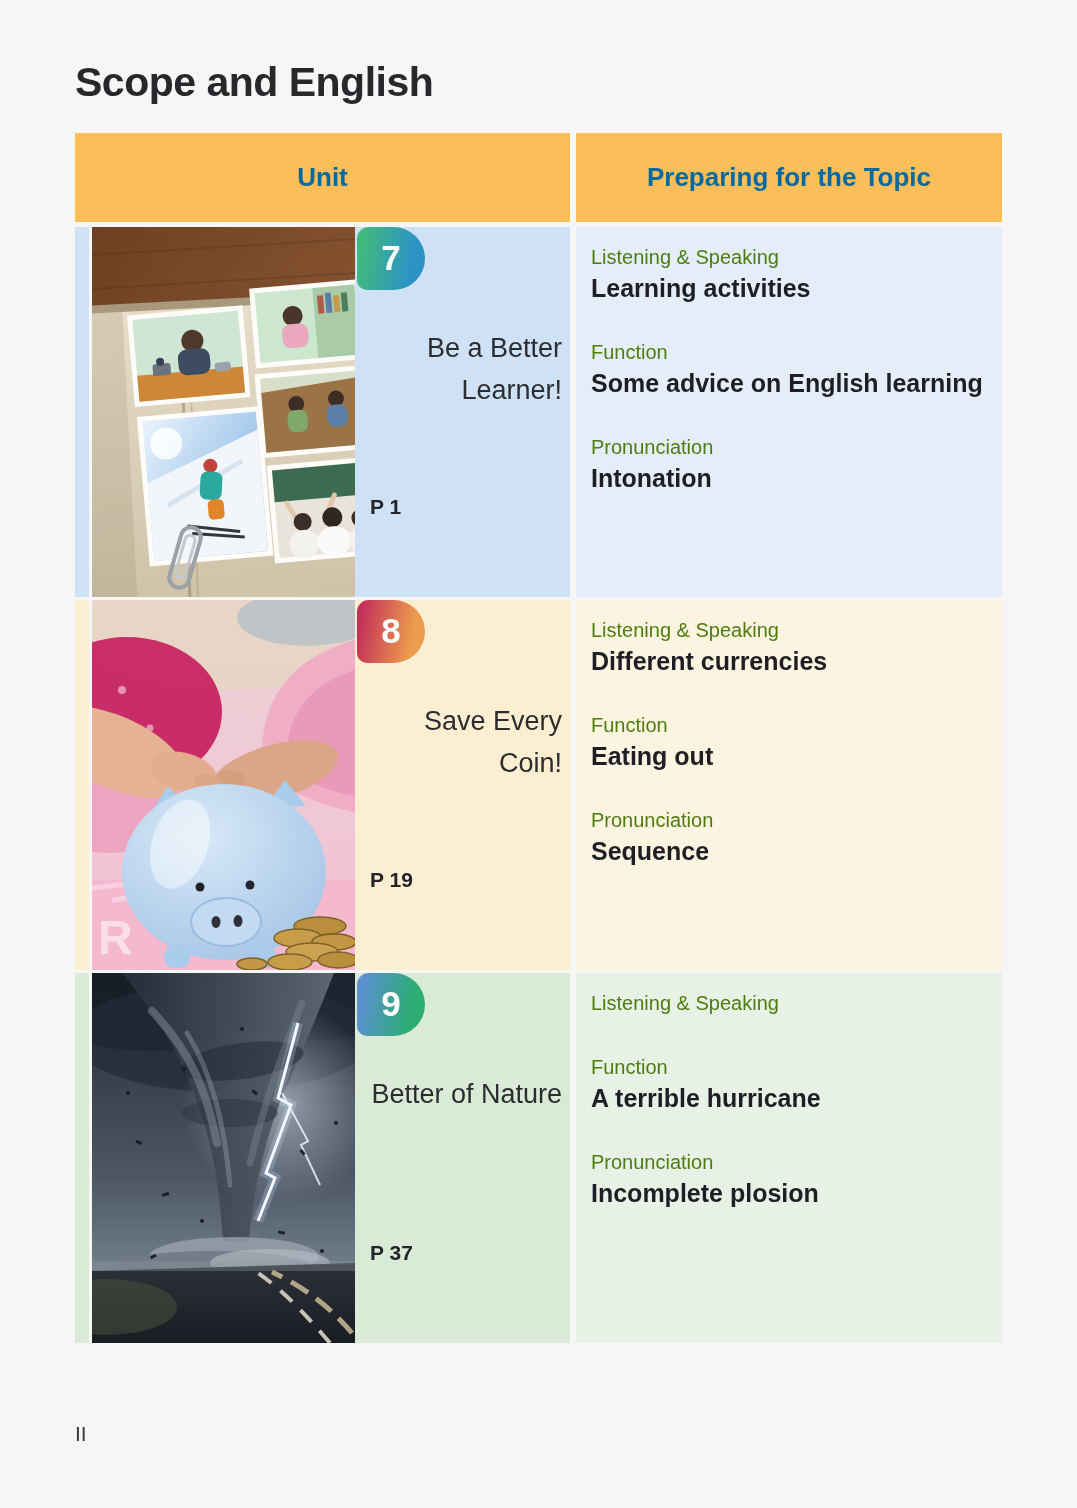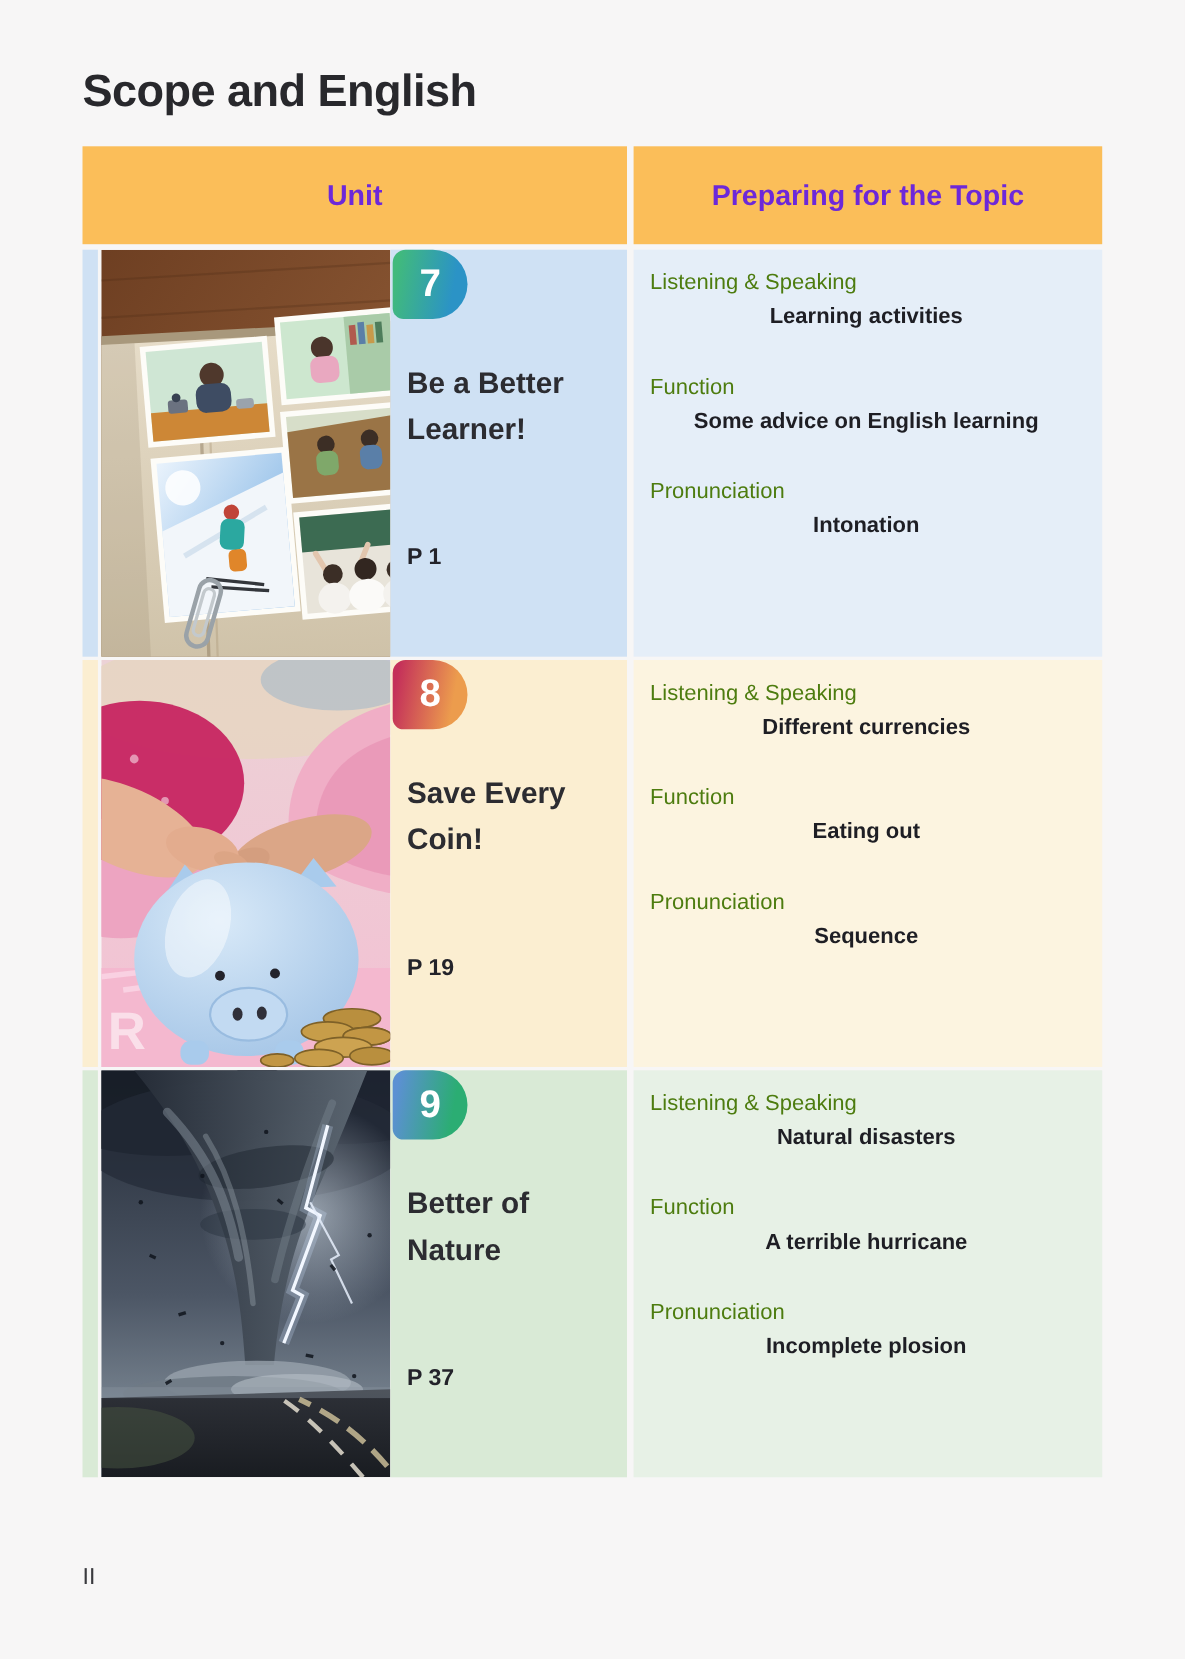--- a/index.html
+++ b/index.html
@@ -22,21 +22,21 @@
   .s-table{width:927px;}
   
   .thead{
     display:grid;
     grid-template-columns:495px 6px 426px;
     height:89px;
     margin-bottom:5px;
   }
   .th{
     background:var(--header-bg,#FBBE59);
-    color:#6d28d9;
+    color:#0369a1;
     font-weight:bold;
     font-size:26px;
     display:flex;align-items:center;justify-content:center;
   }
   
   .row{
     display:grid;
     grid-template-columns:14px 3px 263px 215px 6px 426px;
     height:370px;
     margin-bottom:3px;
@@ -53,34 +53,34 @@
     width:68px;height:63px;
     background:linear-gradient(100deg,var(--badge-from) 8%,var(--badge-to) 78%);
     border-radius:12px 32px 32px 10px;
     color:#fff;font-weight:bold;font-size:35px;
     display:flex;align-items:center;justify-content:center;
     padding-bottom:2px;box-sizing:border-box;
   }
   .utitle{
     position:absolute;top:100px;left:15px;right:8px;
     font-size:27px;line-height:42px;
-    font-weight:bold;color:#2C2C31;
+    font-weight:normal;color:#2C2C31;text-align:right;
   }
   .pref{
     position:absolute;top:268px;left:15px;
     font-size:21px;font-weight:bold;color:#23232A;
   }
   .topiccell{
     background:var(--topic-bg);
     padding:15px 18px 0 15px;
     box-sizing:border-box;
   }
   .tgroup{margin-bottom:33px;}
   .tlabel{font-size:20px;line-height:31px;color:#4d7c0f;}
-  .tvalue{font-size:20px;line-height:31px;font-weight:bold;color:#1E1E24;text-align:center;}
+  .tvalue{font-size:25px;line-height:31px;font-weight:bold;color:#1E1E24;}
   .page-footer{
     position:absolute;left:75px;top:1422px;
     font-size:21px;color:#3A3A3E;
   }
 </style>
 </head>
 <body>
 
 <h1 class="page-title">Scope and English</h1>
 
@@ -364,21 +364,20 @@
     </div>
     <div class="titlecell">
       <div class="badge">9</div>
       <div class="utitle">Better of Nature</div>
       <div class="pref">P 37</div>
     </div>
     <div></div>
     <div class="topiccell">
       <div class="tgroup">
         <div class="tlabel">Listening &amp; Speaking</div>
-        <div class="tvalue">Natural disasters</div>
       </div>
       <div class="tgroup">
         <div class="tlabel">Function</div>
         <div class="tvalue">A terrible hurricane</div>
       </div>
       <div class="tgroup">
         <div class="tlabel">Pronunciation</div>
         <div class="tvalue">Incomplete plosion</div>
       </div>
     </div>

